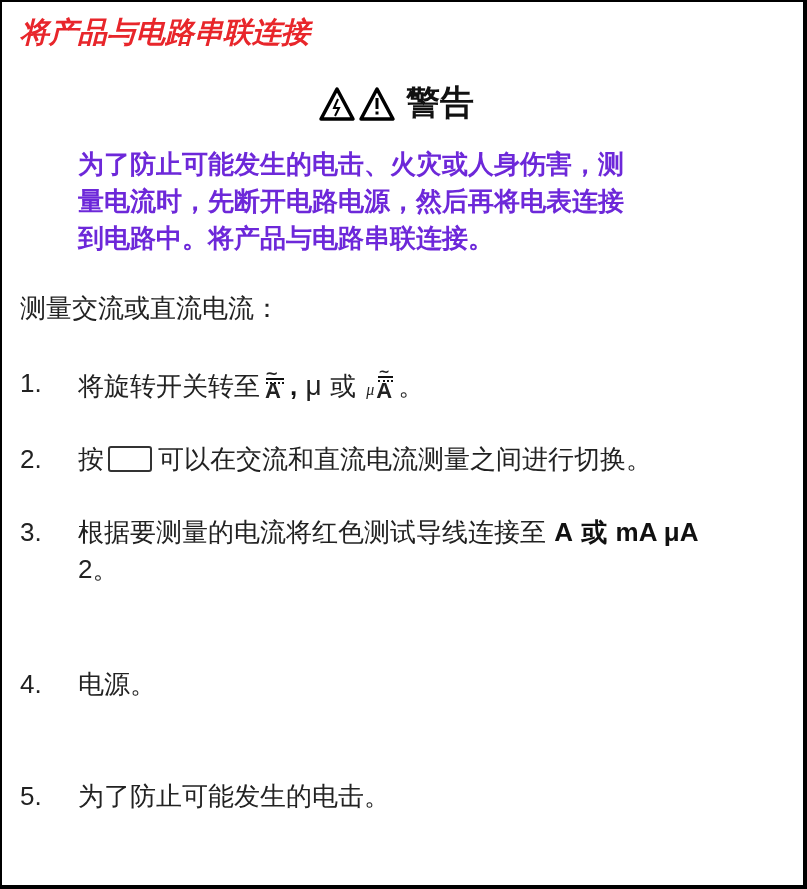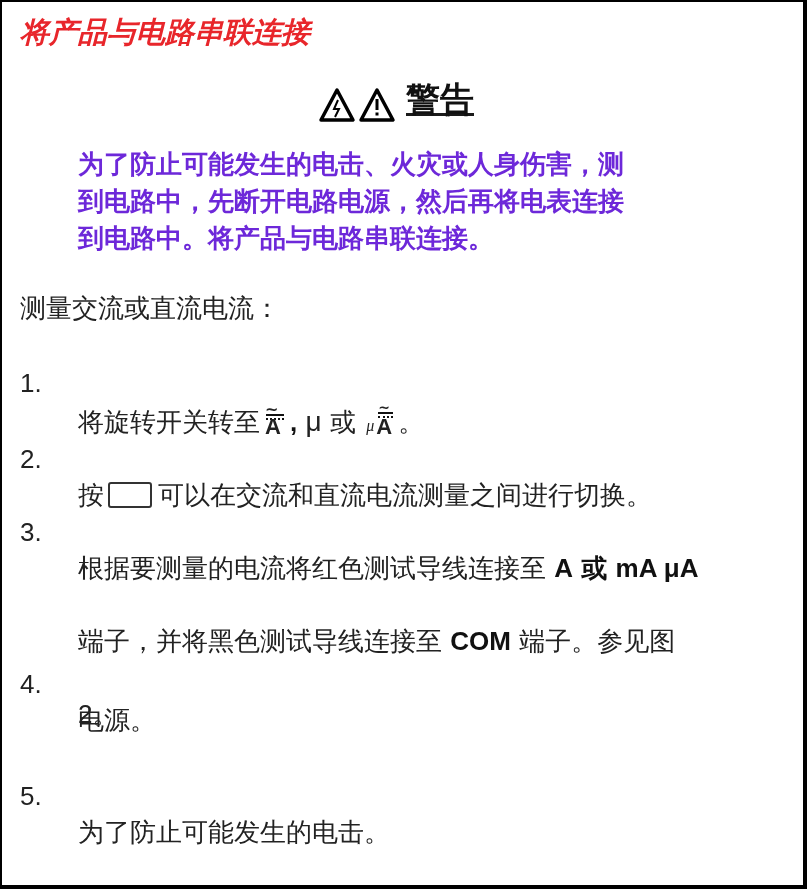--- a/index.html
+++ b/index.html
@@ -34,25 +34,24 @@
       font-size: 29px;
       font-style: italic;
       font-weight: bold;
       color: #e8262b;
       letter-spacing: 0px;
       line-height: 40px;
     }
     .warning-head {
       position: absolute;
       left: 318px;
-      top: 87px;
+      top: 70px;
       height: 52px;
       display: flex;
-      align-items: flex-start;
-      text-decoration: underline;
+      align-items: flex-end;
     }
     .warn-icons {
       display: flex;
       gap: 2px;
       margin-right: 10px;
     }
     .warn-icons svg {
       width: 38px;
       height: 36px;
       display: block;
@@ -102,21 +101,21 @@
       left: 0;
       top: 0;
       font-family: "Liberation Sans", sans-serif;
     }
     .step .body {
       position: absolute;
       left: 58px;
       top: 0;
       width: 710px;
     }
-    .step .body div { white-space: nowrap; margin-top: 36px; }
+    .step .body div { white-space: nowrap; }
     .bold-latin {
       font-family: "Liberation Sans", sans-serif;
       font-weight: bold;
       color: #111;
     }
     .latin {
       font-family: "Liberation Sans", sans-serif;
     }
     .sym-ac-dc {
       display: inline-block;
@@ -225,21 +224,21 @@
       <polygon points="19,3 35,33 3,33" fill="#fff" stroke="#000" stroke-width="3.5" stroke-linejoin="round"></polygon>
       <rect x="17.5" y="12" width="3" height="11" fill="#000"></rect>
       <rect x="17.5" y="25.5" width="3" height="3" fill="#000"></rect>
     </svg>
   </div>
   <span class="warning-label">警告</span>
 </div>
 
 <div class="warning-text">
   <div>为了防止可能发生的电击、火灾或人身伤害，测</div>
-  <div>到电路中，先断开电路电源，然后再将电表连接</div>
+  <div>量电流时，先断开电路电源，然后再将电表连接</div>
   <div>到电路中。将产品与电路串联连接。</div>
 </div>
 
 <div class="intro">测量交流或直流电流：</div>
 
 <div class="steps">
 
   <div class="step" style="top:365px;">
     <span class="num">1.</span>
     <div class="body">
@@ -264,25 +263,20 @@
   <div class="step" style="top:514px;">
     <span class="num">3.</span>
     <div class="body">
       <div>
         <span>根据要测量的电流将红色测试导线连接至</span>
         <span class="bold-latin">A</span>
         <span style="font-weight:bold;color:#111;">或</span>
         <span class="bold-latin">mA μA</span>
       </div>
       <div>
-        <span>端子，并将黑色测试导线连接至</span>
-        <span class="bold-latin">COM</span>
-        <span>端子。参见图</span>
-      </div>
-      <div>
         <span class="latin">2。</span>
       </div>
     </div>
   </div>
 
   <div class="step" style="top:666px;">
     <span class="num">4.</span>
     <div class="body">
       <div>电源。</div>
     </div>

